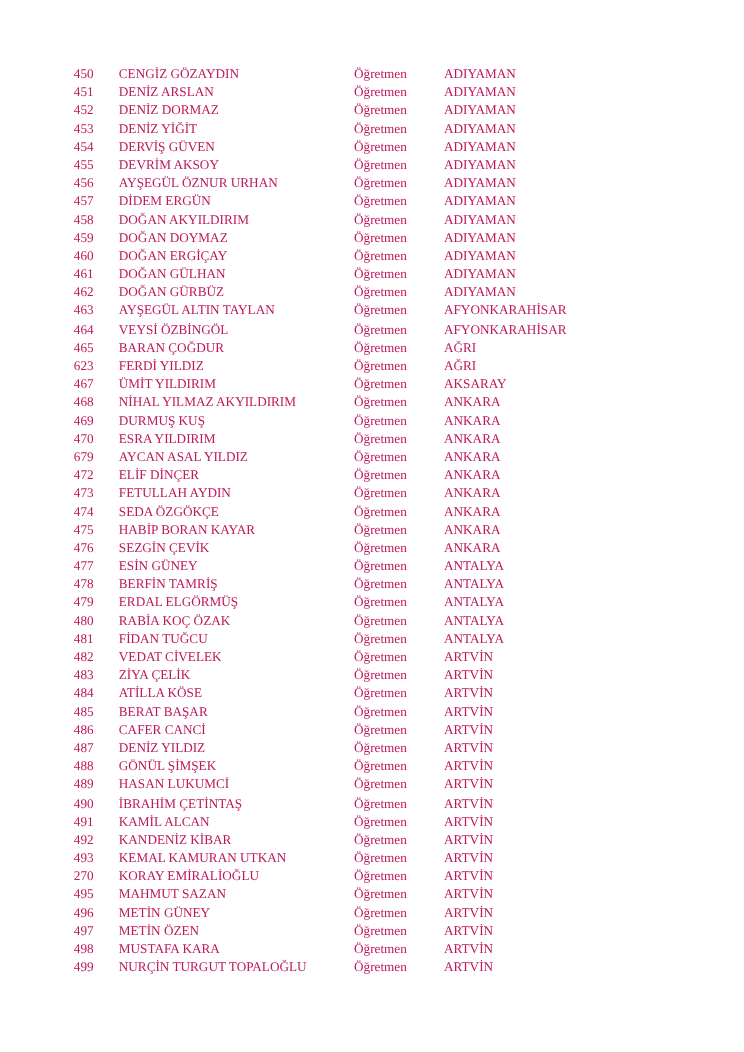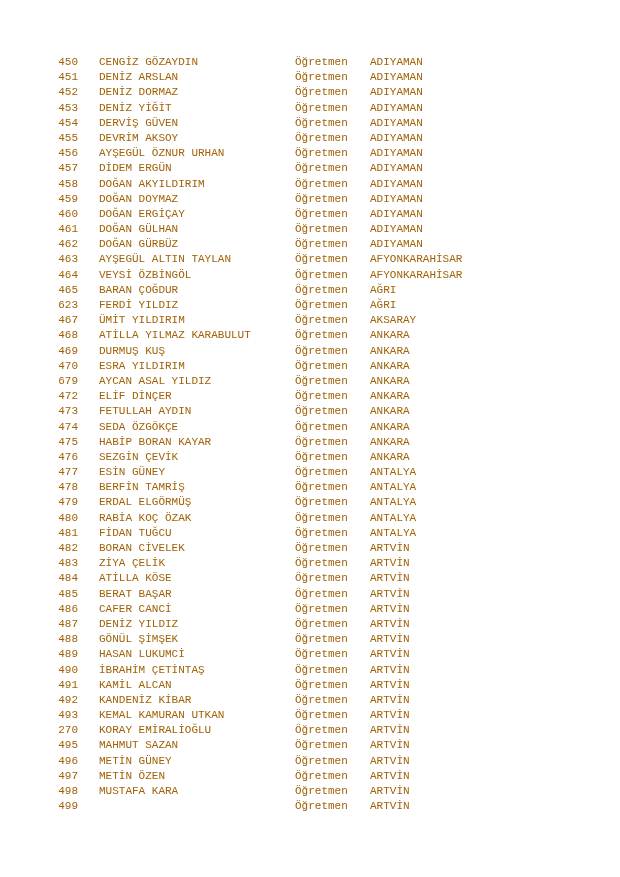--- a/index.html
+++ b/index.html
@@ -6,22 +6,22 @@
     margin: 0;
     padding: 0;
     background: #ffffff;
   }
   .page {
     position: relative;
     width: 562px;
     height: 877px;
     background: #ffffff;
     overflow: hidden;
-    font-family: Liberation Mono, monospace;
-    color: #a16207;
+    font-family: Liberation Serif, serif;
+    color: #be185d;
   }
   .list {
     position: absolute;
     top: 55px;
     left: 0;
     right: 0;
   }
   .row {
     position: relative;
     height: 15.2px;
@@ -156,21 +156,21 @@
         <span class="cell-city">AĞRI</span>
       </div>
       <div class="row">
         <span class="cell-no">467</span>
         <span class="cell-name">ÜMİT YILDIRIM</span>
         <span class="cell-title">Öğretmen</span>
         <span class="cell-city">AKSARAY</span>
       </div>
       <div class="row">
         <span class="cell-no">468</span>
-        <span class="cell-name">ATİLLA YILMAZ KARABULUT</span>
+        <span class="cell-name">NİHAL YILMAZ AKYILDIRIM</span>
         <span class="cell-title">Öğretmen</span>
         <span class="cell-city">ANKARA</span>
       </div>
       <div class="row">
         <span class="cell-no">469</span>
         <span class="cell-name">DURMUŞ KUŞ</span>
         <span class="cell-title">Öğretmen</span>
         <span class="cell-city">ANKARA</span>
       </div>
       <div class="row">
@@ -240,21 +240,21 @@
         <span class="cell-city">ANTALYA</span>
       </div>
       <div class="row">
         <span class="cell-no">481</span>
         <span class="cell-name">FİDAN TUĞCU</span>
         <span class="cell-title">Öğretmen</span>
         <span class="cell-city">ANTALYA</span>
       </div>
       <div class="row">
         <span class="cell-no">482</span>
-        <span class="cell-name">BORAN CİVELEK</span>
+        <span class="cell-name">VEDAT CİVELEK</span>
         <span class="cell-title">Öğretmen</span>
         <span class="cell-city">ARTVİN</span>
       </div>
       <div class="row">
         <span class="cell-no">483</span>
         <span class="cell-name">ZİYA ÇELİK</span>
         <span class="cell-title">Öğretmen</span>
         <span class="cell-city">ARTVİN</span>
       </div>
       <div class="row">
@@ -342,17 +342,18 @@
         <span class="cell-city">ARTVİN</span>
       </div>
       <div class="row">
         <span class="cell-no">498</span>
         <span class="cell-name">MUSTAFA KARA</span>
         <span class="cell-title">Öğretmen</span>
         <span class="cell-city">ARTVİN</span>
       </div>
       <div class="row">
         <span class="cell-no">499</span>
+        <span class="cell-name">NURÇİN TURGUT TOPALOĞLU</span>
         <span class="cell-title">Öğretmen</span>
         <span class="cell-city">ARTVİN</span>
       </div>
     </div>
 </div>
 
 </body></html>

